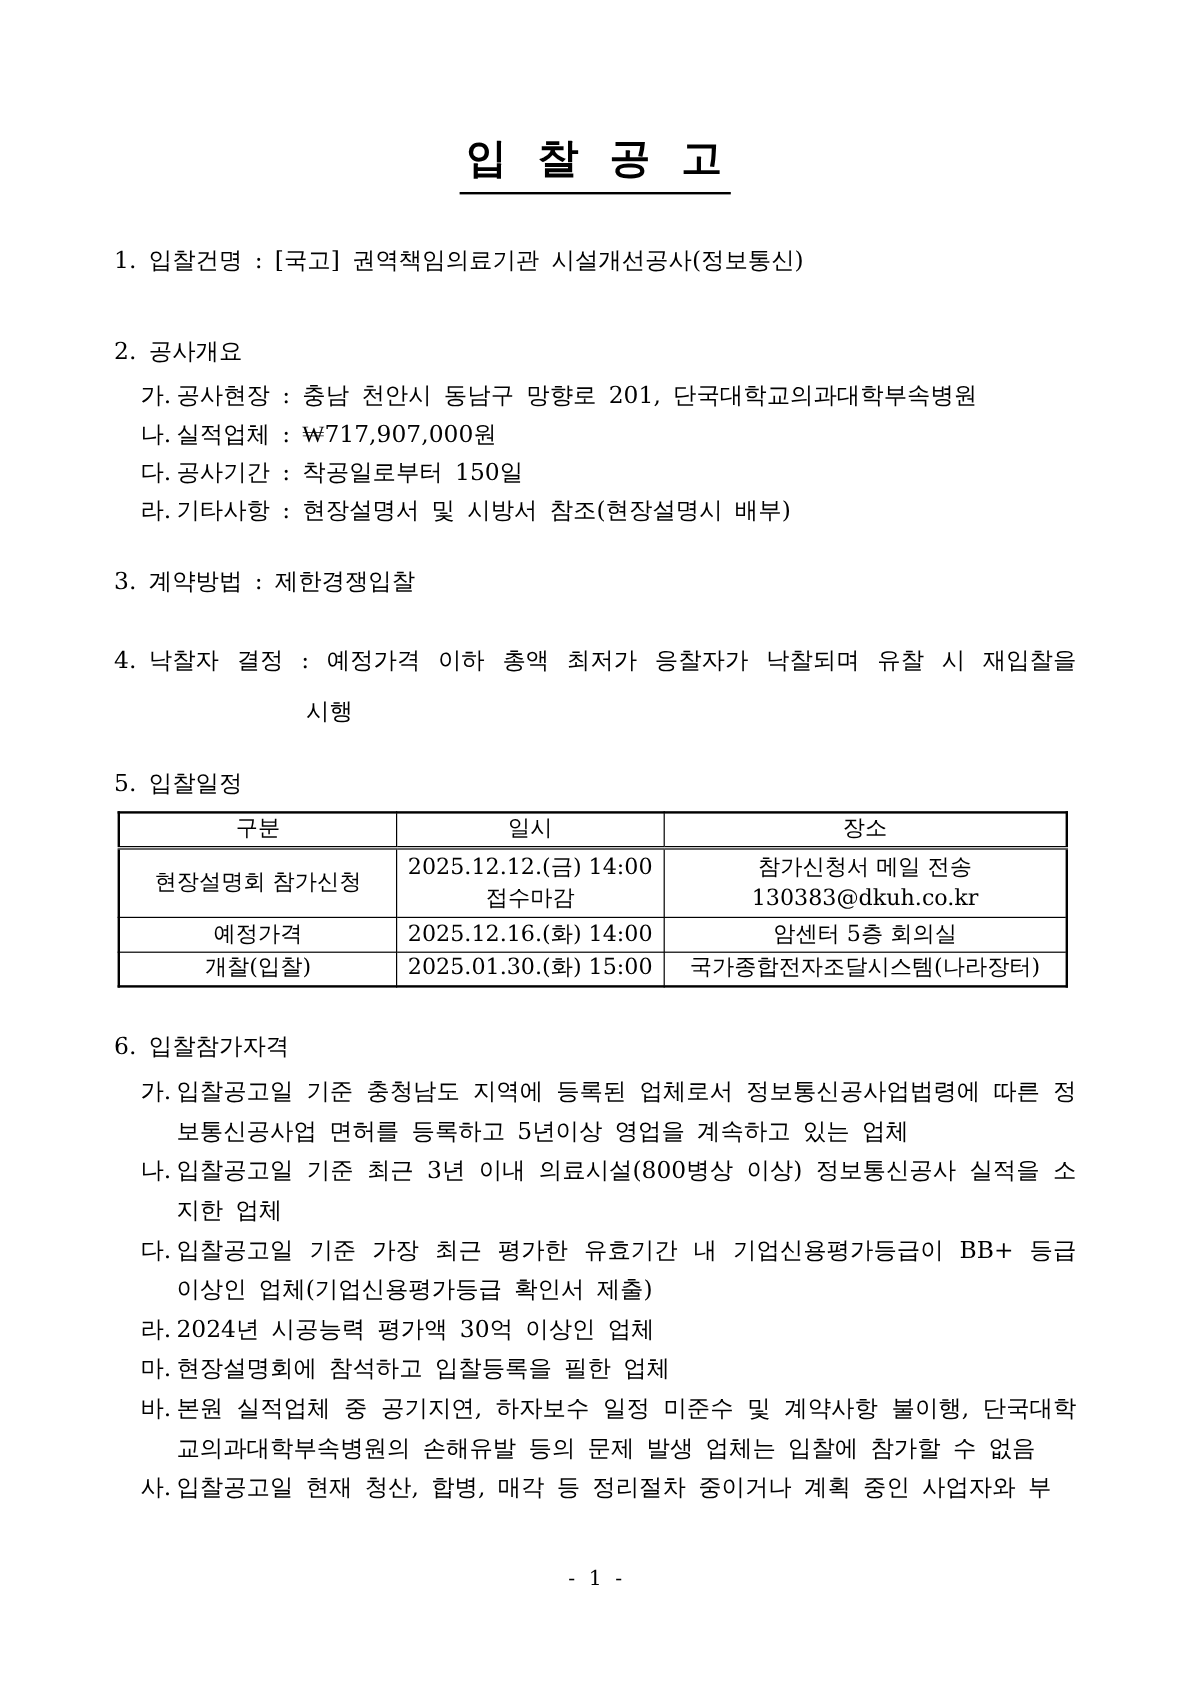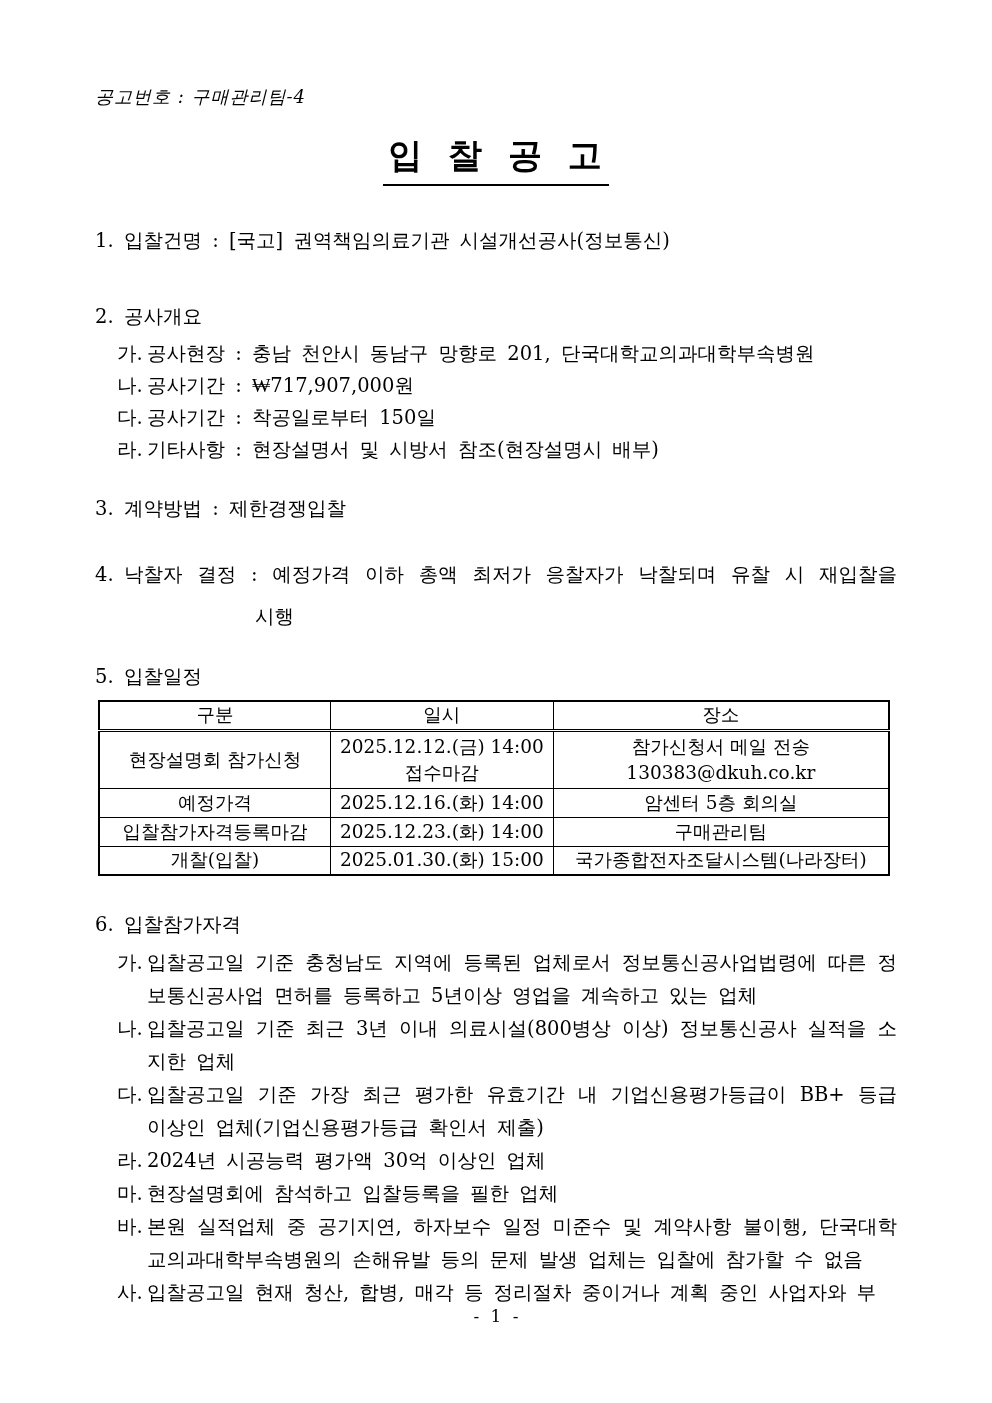--- a/index.html
+++ b/index.html
@@ -105,21 +105,20 @@
     text-align: center;
     font-size: 17px;
     word-spacing: 6px;
   }
 </style>
 </head>
 <body>
 
 <div class="page">
 
-  <div class="notice-no">공고번호 : 구매관리팀-4</div>
 
   <div class="title-wrap">
     <span class="doc-title">입 찰 공 고</span>
   </div>
 
   <div class="head-line sec-1">
     <span class="no">1.</span>
     <span class="txt">입찰건명 : [국고] 권역책임의료기관 시설개선공사(정보통신)</span>
   </div>
 
@@ -128,21 +127,21 @@
       <span class="no">2.</span>
       <span class="txt">공사개요</span>
     </div>
     <div class="sub-items">
       <div class="sub-item">
         <span class="sub-no">가.</span>
         <span class="sub-txt">공사현장 : 충남 천안시 동남구 망향로 201, 단국대학교의과대학부속병원</span>
       </div>
       <div class="sub-item">
         <span class="sub-no">나.</span>
-        <span class="sub-txt">공사기간 : ₩717,907,000원</span>
+        <span class="sub-txt">실적업체 : ₩717,907,000원</span>
       </div>
       <div class="sub-item">
         <span class="sub-no">다.</span>
         <span class="sub-txt">공사기간 : 착공일로부터 150일</span>
       </div>
       <div class="sub-item">
         <span class="sub-no">라.</span>
         <span class="sub-txt">기타사항 : 현장설명서 및 시방서 참조(현장설명시 배부)</span>
       </div>
     </div>
@@ -182,25 +181,20 @@
 접수마감</td>
           <td>참가신청서 메일 전송
 130383@dkuh.co.kr</td>
         </tr>
         <tr>
           <td>예정가격</td>
           <td>2025.12.16.(화) 14:00</td>
           <td>암센터 5층 회의실</td>
         </tr>
         <tr>
-          <td>입찰참가자격등록마감</td>
-          <td>2025.12.23.(화) 14:00</td>
-          <td>구매관리팀</td>
-        </tr>
-        <tr>
           <td>개찰(입찰)</td>
           <td>2025.01.30.(화) 15:00</td>
           <td>국가종합전자조달시스템(나라장터)</td>
         </tr>
       </tbody>
     </table>
 
   </div>
 
   <div class="sec-6">

